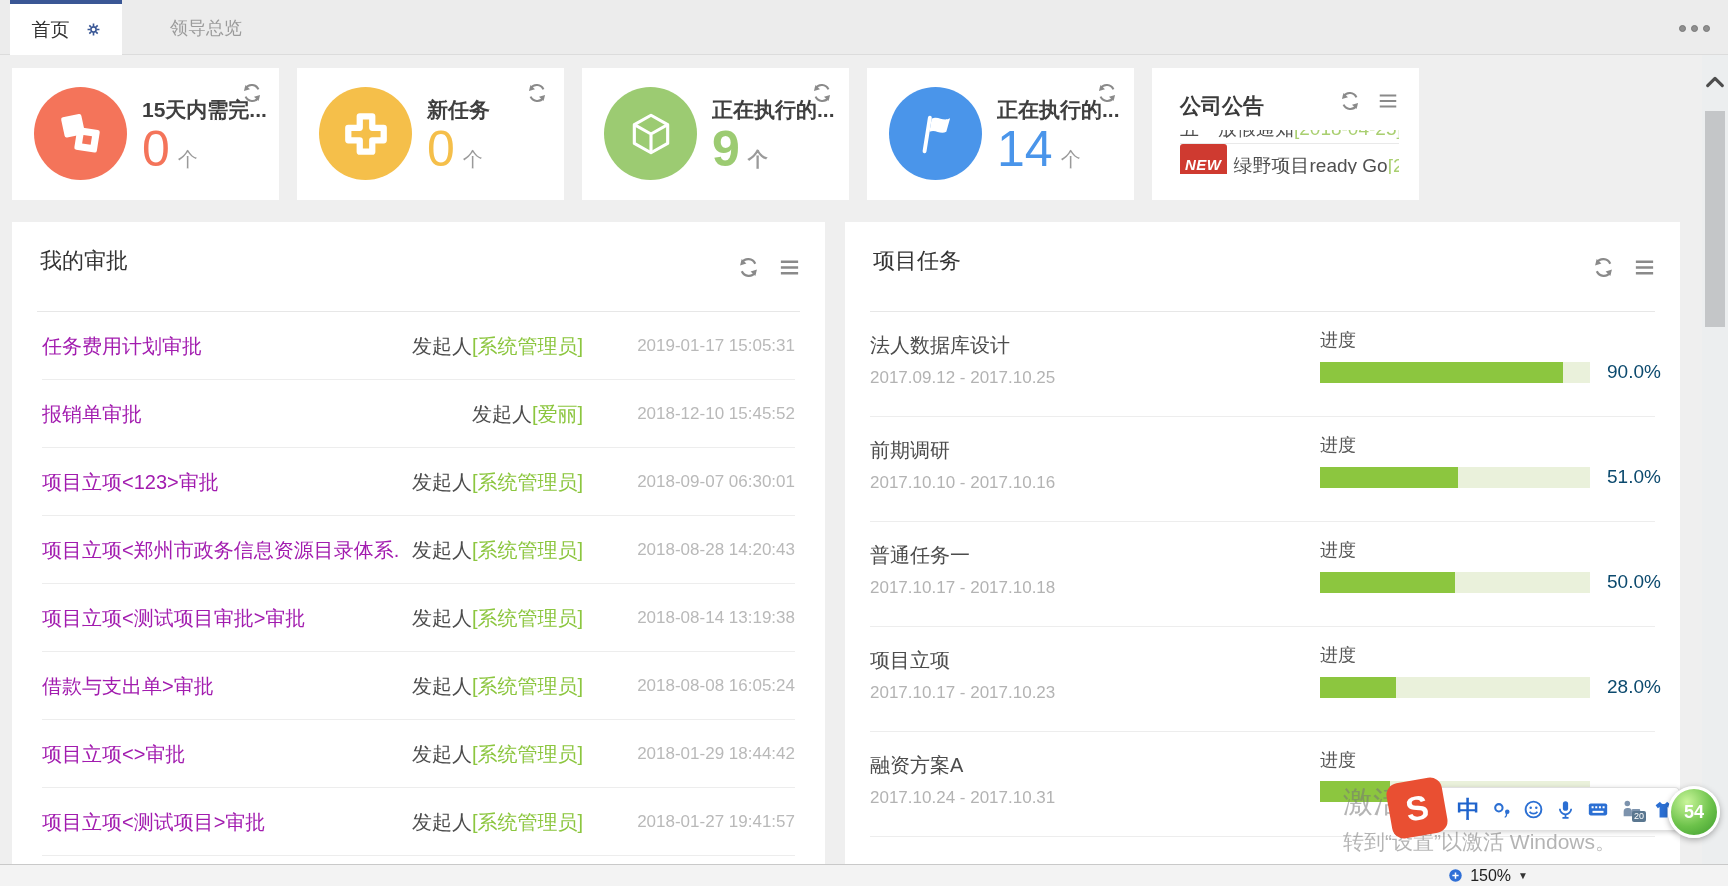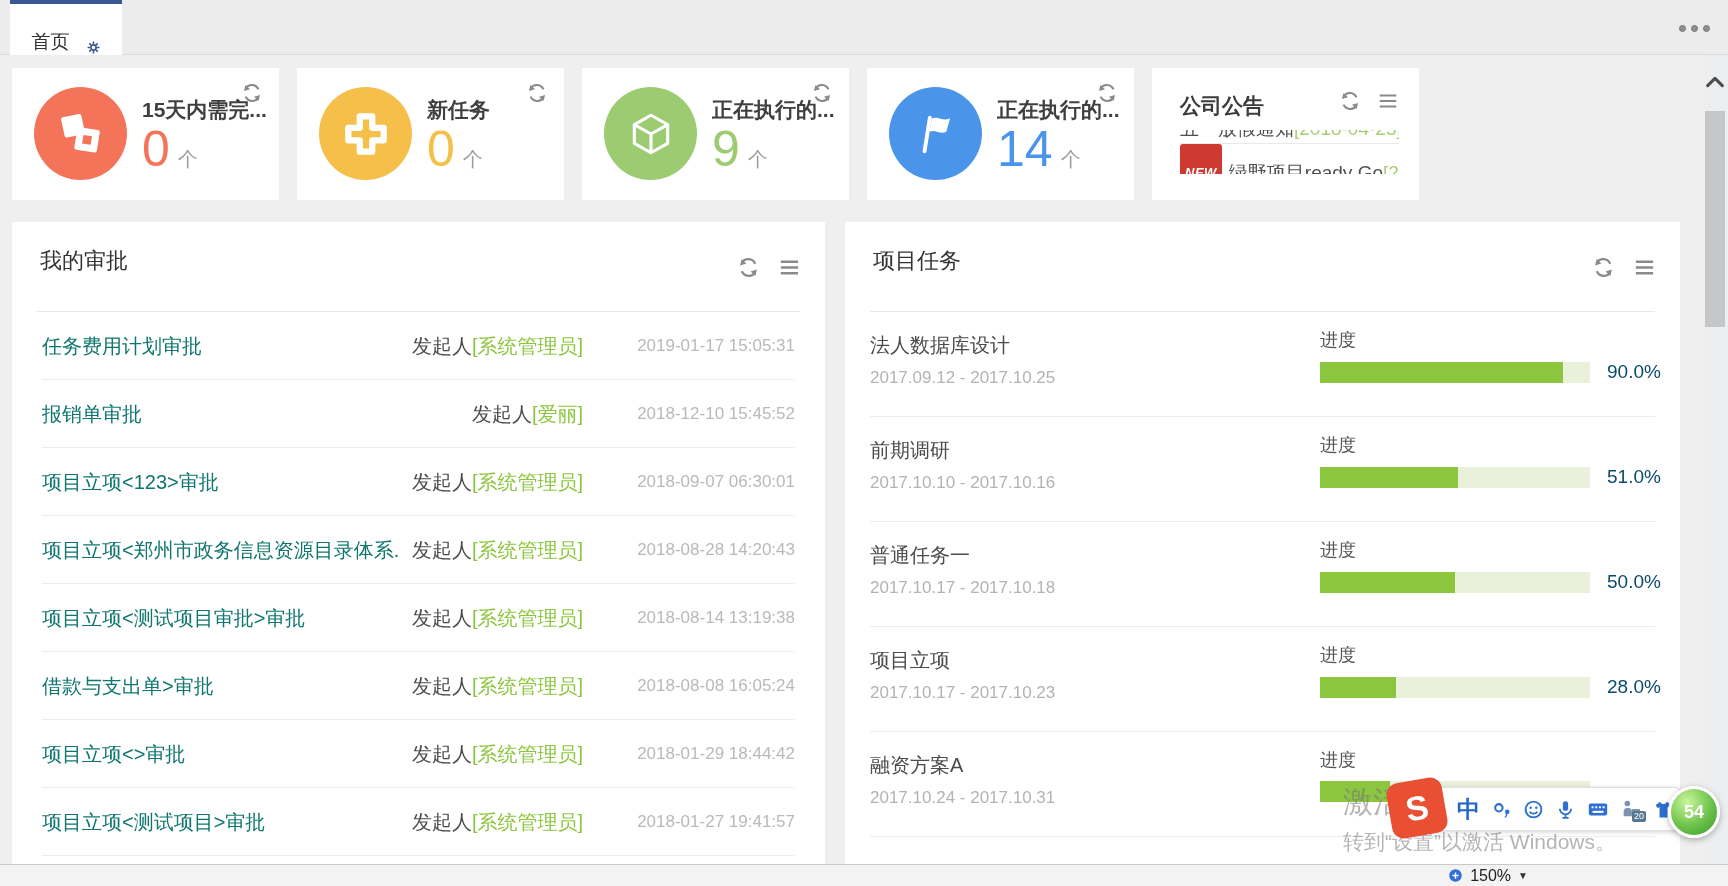--- a/index.html
+++ b/index.html
@@ -2,21 +2,21 @@
 <html><head>
 <meta charset="utf-8">
 <style>
   * { margin:0; padding:0; box-sizing:border-box; }
   html,body { width:1728px; height:886px; overflow:hidden; }
   body { font-family:"Liberation Sans","DejaVu Sans",sans-serif; background:#efefef; position:relative; }
 
   
   .tabbar { position:absolute; left:0; top:0; right:0; height:55px; background:#ececec; border-bottom:1px solid #dcdcdc; }
   .tab-active { position:absolute; left:10px; top:0; width:112px; height:55px; background:#fff;
-    border-top:4px solid #3a5795; display:flex; align-items:flex-end; justify-content:center; gap:16px;
+    border-top:4px solid #3a5795; display:flex; align-items:center; justify-content:center; gap:16px;
     font-size:19px; color:#333; cursor:pointer; }
   .tab-active .gear { color:#3a5795; display:flex; }
   .tab-inactive { position:absolute; left:146px; top:0; width:120px; height:55px; display:flex; align-items:center;
     justify-content:center; font-size:18px; color:#9b9b9b; cursor:pointer; }
   .more-dots { position:absolute; right:18px; top:25px; display:flex; gap:5px; cursor:pointer; }
   .more-dots i { width:7px; height:7px; border-radius:50%; background:#8f8f8f; border:1.5px solid #777; }
 
   
   .cards { position:absolute; left:12px; top:68px; width:1407px; height:132px; display:flex; gap:18px; }
   .card { flex:1; background:#fff; position:relative; }
@@ -29,36 +29,36 @@
   .menu-btn { color:#8a8a8a; cursor:pointer; line-height:0; }
 
   
   .ann-title { position:absolute; left:28px; top:24px; font-size:21px; font-weight:bold; color:#3b3b3b; }
   .ann-icons { position:absolute; right:20px; top:22px; display:flex; gap:16px; align-items:center; }
   .ann-icons .refresh-btn { position:static; }
   .ann-list { position:absolute; left:28px; right:20px; top:62px; bottom:2px; overflow:hidden; }
   .ann-item { height:30px; line-height:30px; font-size:19px; color:#4f4f4f; white-space:nowrap; overflow:hidden; cursor:pointer; }
   .ann-item.clipped { margin-top:-16px; border-bottom:1px solid #e9e9e9; }
   .ann-date { color:#a9cf70; }
-  .new-badge { display:inline-block; background:#cf3a30; color:#fff; font-size:13px; font-weight:bold; font-style:italic;
-    border-radius:3px; padding:14px 5px; margin-right:7px; vertical-align:2px; letter-spacing:.5px; }
+  .new-badge { display:inline-block; background:#cf3a30; color:#fff; font-size:15px; font-weight:bold; font-style:italic;
+    border-radius:3px; padding:6px 5px; margin-right:7px; vertical-align:2px; letter-spacing:.5px; }
 
   
   .panel { background:#fff; position:absolute; top:222px; bottom:22px; overflow:hidden; }
   .panel-left  { left:12px;  width:813px; }
   .panel-right { left:845px; width:835px; }
   .panel-h { position:relative; height:90px; }
   .panel-h::after { content:""; position:absolute; left:25px; right:25px; bottom:0; border-bottom:1px solid #e7e7e7; }
   .panel-title { position:absolute; left:28px; top:24px; font-size:22px; font-weight:normal; color:#333; }
   .panel-icons { position:absolute; right:24px; top:34px; display:flex; gap:18px; align-items:center; }
 
   
   .approval-row { height:68px; display:flex; align-items:center; padding:0 30px; position:relative; cursor:pointer; }
   .approval-row::after { content:""; position:absolute; left:30px; right:30px; bottom:0; border-bottom:1px solid #ededed; }
-  .a-name { font-size:20px; color:#0f766e; white-space:nowrap; overflow:hidden; max-width:455px; }
+  .a-name { font-size:20px; color:#a21caf; white-space:nowrap; overflow:hidden; max-width:455px; }
   .a-orig { margin-left:auto; font-size:20px; color:#4c4c4c; white-space:nowrap; }
   .orig-name { color:#8cc63f; }
   .a-time { width:212px; text-align:right; font-size:17px; color:#b9b9b9; white-space:nowrap; flex:none; }
 
   
   .task-row { height:105px; position:relative; cursor:pointer; }
   .task-row::after { content:""; position:absolute; left:25px; right:25px; bottom:0; border-bottom:1px solid #ededed; }
   .t-name { position:absolute; left:25px; top:20px; font-size:20px; color:#4c4c4c; }
   .t-dates { position:absolute; left:25px; top:56px; font-size:17px; color:#b3b3b3; }
   .t-prog { position:absolute; left:475px; top:16px; width:345px; }
@@ -169,20 +169,23 @@
 
 <div class="tabbar">
   <div class="tab-active">
     <span>首页</span>
     <span class="gear">
         <svg class="ic" width="15" height="15">
           <use href="#sym-gear"></use>
         </svg>
       </span>
   </div>
+  <div class="tab-inactive">
+    <span>领导总览</span>
+  </div>
   <div class="more-dots">
       <i></i>
       <i></i>
       <i></i>
     </div>
 </div>
 
 <div class="cards">
 
   <div class="card stat">
@@ -214,21 +217,21 @@
   </div>
 
   <div class="card stat">
     <div class="circle" style="background: rgb(156, 203, 114);">
       <svg class="ic" width="50" height="50" viewBox="0 0 48 48">
         <path d="M24 6 L40 15 V33 L24 42 L8 33 V15 Z" fill="none" stroke="#fff" stroke-width="3" stroke-linejoin="round"></path>
         <path d="M8 15 L24 24 L40 15 M24 24 V42" fill="none" stroke="#fff" stroke-width="3" stroke-linejoin="round"></path>
       </svg>
     </div>
     <div class="card-title">正在执行的...</div>
-    <div class="card-value" style="color: rgb(156, 203, 114);"><span>9</span><span class="card-unit">个</span></div>
+    <div class="card-value" style="color: rgb(156, 203, 114); font-weight: bold;"><span>9</span><span class="card-unit">个</span></div>
     <span class="refresh-btn"><svg class="ic" width="22" height="22">
           <use href="#sym-refresh"></use>
         </svg></span>
   </div>
 
   <div class="card stat">
     <div class="circle" style="background: rgb(74, 149, 234);">
       <svg class="ic" width="52" height="52" viewBox="0 0 48 48">
         <rect x="14" y="7" width="3.6" height="35" rx="1.8" fill="#fff" transform="rotate(9 16 25)"></rect>
         <path d="M20 10 C26 6.5 30 13 37 9.5 L33.5 22 C27.5 25 23.5 19 18 22 Z" fill="#fff"></path>

